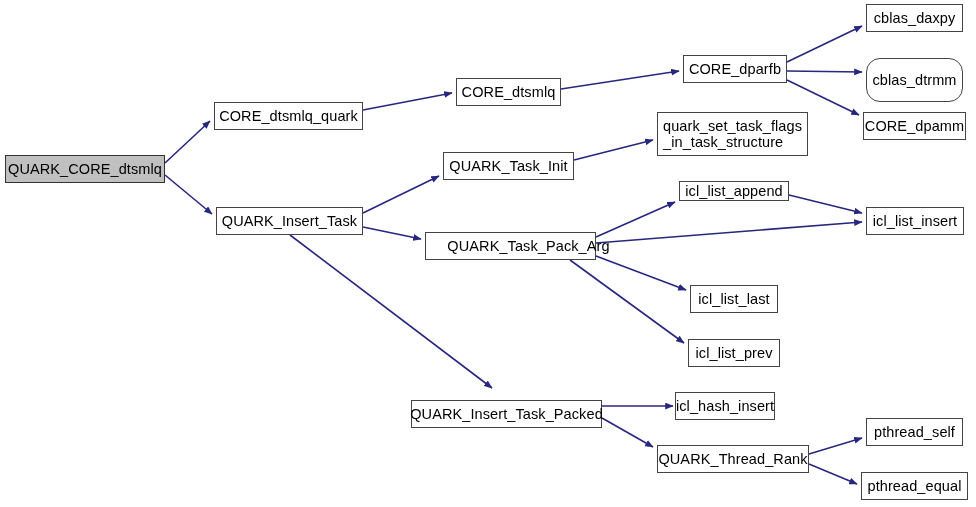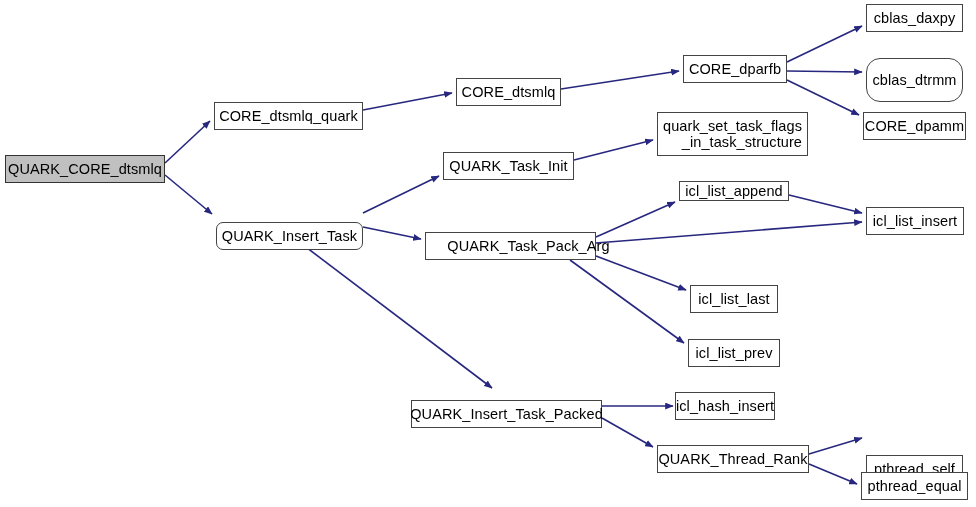--- a/index.html
+++ b/index.html
@@ -24,21 +24,21 @@
     pointer-events: none;
   }
   .node {
     position: absolute;
     box-sizing: border-box;
     background: #ffffff;
     border: 1px solid #444444;
     display: flex;
     align-items: center;
     justify-content: center;
-    text-align: right;
+    text-align: left;
     color: #000000;
     font-size: 14.5px;
     line-height: 1.12;
     letter-spacing: 0.1px;
     white-space: pre-line;
     z-index: 2;
   }
   .node.root {
     background: #c0c0c0;
     border: 1px solid #333333;
@@ -73,33 +73,33 @@
         <line x1="789" y1="195" x2="862" y2="213" stroke="#27277f" stroke-width="1.6" marker-end="url(#arrowhead)"></line>
         <line x1="602" y1="406" x2="673" y2="406" stroke="#27277f" stroke-width="1.6" marker-end="url(#arrowhead)"></line>
         <line x1="602" y1="418" x2="653" y2="447" stroke="#27277f" stroke-width="1.6" marker-end="url(#arrowhead)"></line>
         <line x1="809" y1="454" x2="862" y2="438" stroke="#27277f" stroke-width="1.6" marker-end="url(#arrowhead)"></line>
         <line x1="809" y1="464" x2="857" y2="484" stroke="#27277f" stroke-width="1.6" marker-end="url(#arrowhead)"></line>
       </g>
   </svg>
   <div id="nodes-group">
       <div class="node root" style="left: 5px; top: 155px; width: 160px; height: 28px;">QUARK_CORE_dtsmlq</div>
       <div class="node" style="left: 214px; top: 102px; width: 149px; height: 28px;">CORE_dtsmlq_quark</div>
-      <div class="node" style="left: 216px; top: 222px; width: 147px; height: 28px; border-radius: 7px;">QUARK_Insert_Task</div>
+      <div class="node" style="left: 216px; top: 207px; width: 147px; height: 28px;">QUARK_Insert_Task</div>
       <div class="node" style="left: 456px; top: 78px; width: 105px; height: 28px;">CORE_dtsmlq</div>
       <div class="node" style="left: 443px; top: 152px; width: 131px; height: 28px;">QUARK_Task_Init</div>
       <div class="node" style="left: 425px; top: 232px; width: 171px; height: 28px; padding-left: 36px;">QUARK_Task_Pack_Arg</div>
       <div class="node" style="left: 411px; top: 400px; width: 191px; height: 28px;">QUARK_Insert_Task_Packed</div>
       <div class="node" style="left: 683px; top: 55px; width: 104px; height: 28px;">CORE_dparfb</div>
       <div class="node" style="left: 657px; top: 112px; width: 151px; height: 44px;">quark_set_task_flags
 _in_task_structure</div>
       <div class="node" style="left: 679px; top: 181px; width: 110px; height: 20px;">icl_list_append</div>
       <div class="node" style="left: 690px; top: 285px; width: 88px; height: 28px;">icl_list_last</div>
       <div class="node" style="left: 688px; top: 339px; width: 92px; height: 28px;">icl_list_prev</div>
       <div class="node" style="left: 675px; top: 392px; width: 100px; height: 28px;">icl_hash_insert</div>
       <div class="node" style="left: 657px; top: 445px; width: 152px; height: 28px;">QUARK_Thread_Rank</div>
       <div class="node" style="left: 866px; top: 4px; width: 97px; height: 28px;">cblas_daxpy</div>
       <div class="node" style="left: 866px; top: 58px; width: 97px; height: 44px; border-radius: 14px;">cblas_dtrmm</div>
       <div class="node" style="left: 863px; top: 112px; width: 103px; height: 28px;">CORE_dpamm</div>
       <div class="node" style="left: 866px; top: 207px; width: 98px; height: 28px;">icl_list_insert</div>
-      <div class="node" style="left: 866px; top: 418px; width: 97px; height: 28px; margin-top: 37px;">pthread_self</div>
+      <div class="node" style="left: 866px; top: 418px; width: 97px; height: 28px;">pthread_self</div>
       <div class="node" style="left: 861px; top: 472px; width: 107px; height: 28px;">pthread_equal</div>
     </div>
 </div>
 
 </body></html>

